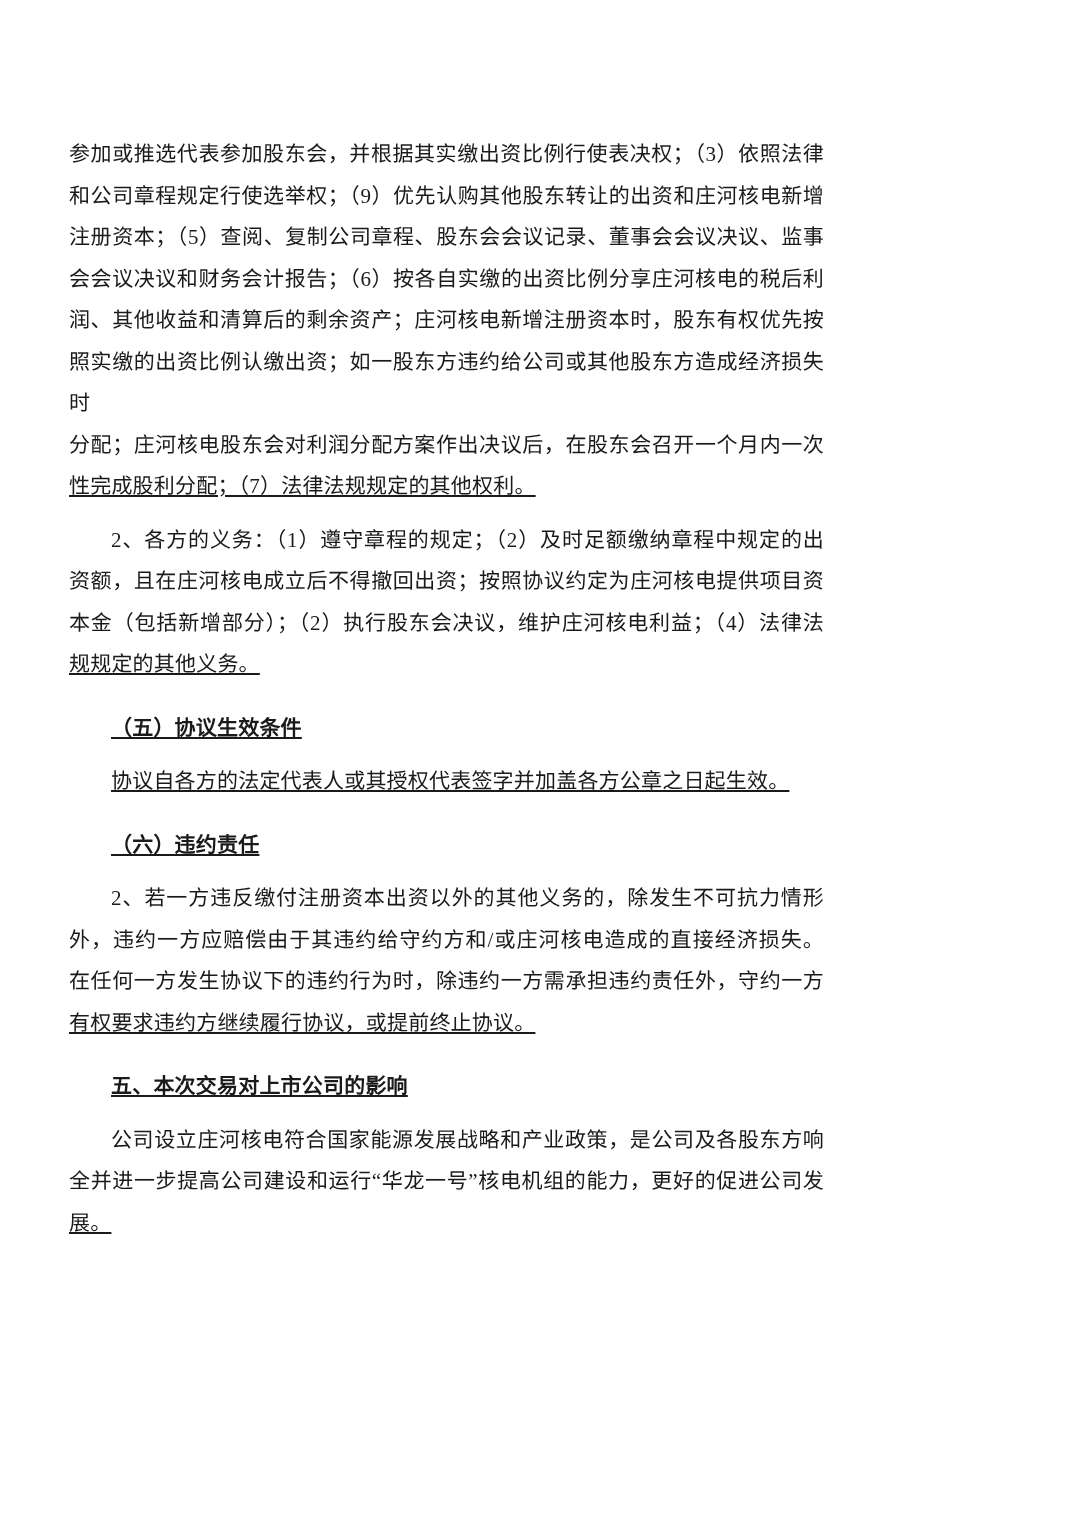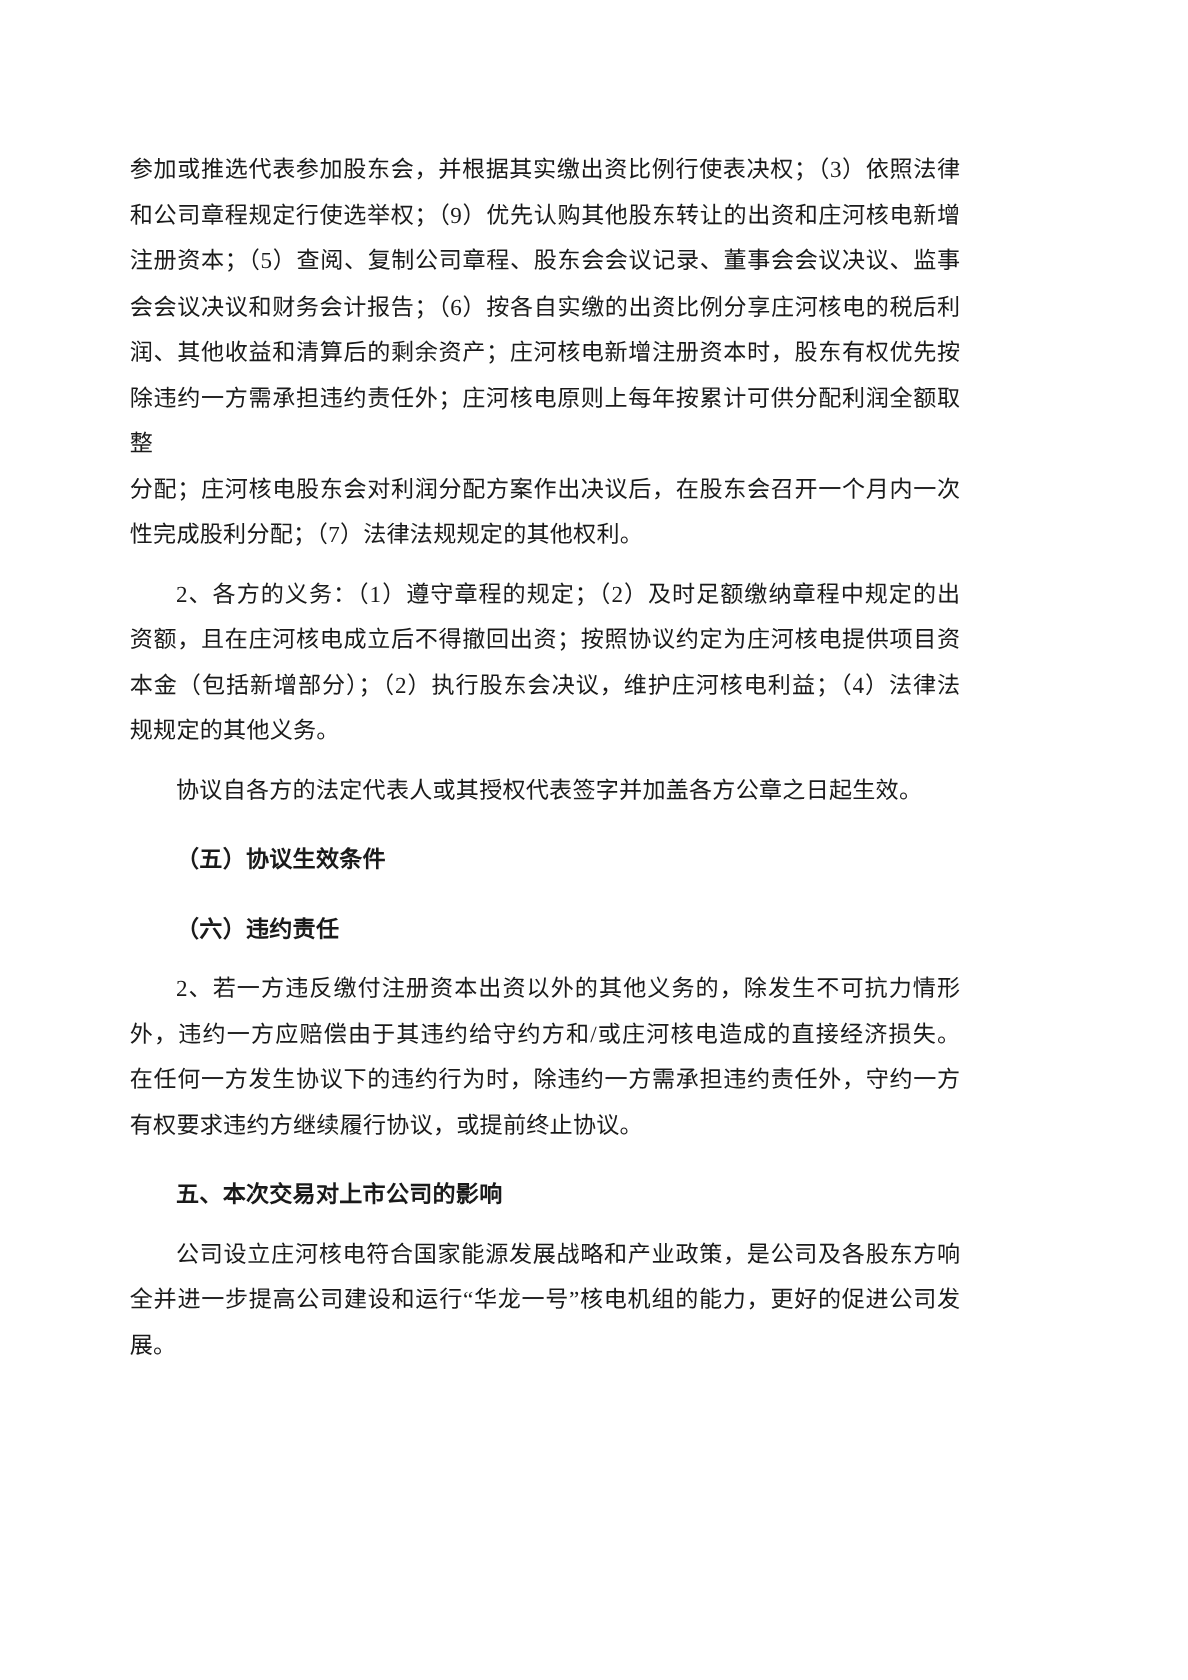--- a/index.html
+++ b/index.html
@@ -16,21 +16,21 @@
     overflow: hidden;
   }
   .page {
     position: absolute;
     left: 0;
     top: 0;
     width: 1080px;
     height: 1527px;
     background: #ffffff;
     box-sizing: border-box;
-    padding: 134px 163px 0 118px;
+    padding: 134px 163px 0 69px;
   }
   .doc-body {
     width: 755px;
   }
   .para {
     margin: 0 0 12px 0;
     padding: 0;
   }
   .para.heading {
     margin: 22px 0 12px 0;
@@ -38,51 +38,52 @@
   }
   .line {
     font-size: 21px;
     line-height: 41.5px;
     text-align: justify;
     text-align-last: justify;
     letter-spacing: 0.2px;
   }
   .line.end {
     text-align-last: left;
+    text-decoration: underline;
   }
   .line.first-indent {
     padding-left: 42px;
   }
 </style>
 </head>
 <body>
 
 <div class="page">
   <div class="doc-body">
       <div class="para body">
         <div class="line">参加或推选代表参加股东会，并根据其实缴出资比例行使表决权；（3）依照法律</div>
         <div class="line">和公司章程规定行使选举权；（9）优先认购其他股东转让的出资和庄河核电新增</div>
         <div class="line">注册资本；（5）查阅、复制公司章程、股东会会议记录、董事会会议决议、监事</div>
         <div class="line">会会议决议和财务会计报告；（6）按各自实缴的出资比例分享庄河核电的税后利</div>
         <div class="line">润、其他收益和清算后的剩余资产；庄河核电新增注册资本时，股东有权优先按</div>
-        <div class="line">除违约一方需承担违约责任外；庄河核电原则上每年按累计可供分配利润全额取整</div>
+        <div class="line">照实缴的出资比例认缴出资；如一股东方违约给公司或其他股东方造成经济损失时</div>
         <div class="line">分配；庄河核电股东会对利润分配方案作出决议后，在股东会召开一个月内一次</div>
         <div class="line end">性完成股利分配；（7）法律法规规定的其他权利。</div>
       </div>
       <div class="para body">
         <div class="line first-indent">2、各方的义务：（1）遵守章程的规定；（2）及时足额缴纳章程中规定的出</div>
         <div class="line">资额，且在庄河核电成立后不得撤回出资；按照协议约定为庄河核电提供项目资</div>
         <div class="line">本金（包括新增部分）；（2）执行股东会决议，维护庄河核电利益；（4）法律法</div>
         <div class="line end">规规定的其他义务。</div>
       </div>
+      <div class="para heading">
+        <div class="line end first-indent">（五）协议生效条件</div>
+      </div>
       <div class="para body">
         <div class="line end first-indent">协议自各方的法定代表人或其授权代表签字并加盖各方公章之日起生效。</div>
-      </div>
-      <div class="para heading">
-        <div class="line end first-indent">（五）协议生效条件</div>
       </div>
       <div class="para heading">
         <div class="line end first-indent">（六）违约责任</div>
       </div>
       <div class="para body">
         <div class="line first-indent">2、若一方违反缴付注册资本出资以外的其他义务的，除发生不可抗力情形</div>
         <div class="line">外，违约一方应赔偿由于其违约给守约方和/或庄河核电造成的直接经济损失。</div>
         <div class="line">在任何一方发生协议下的违约行为时，除违约一方需承担违约责任外，守约一方</div>
         <div class="line end">有权要求违约方继续履行协议，或提前终止协议。</div>
       </div>

